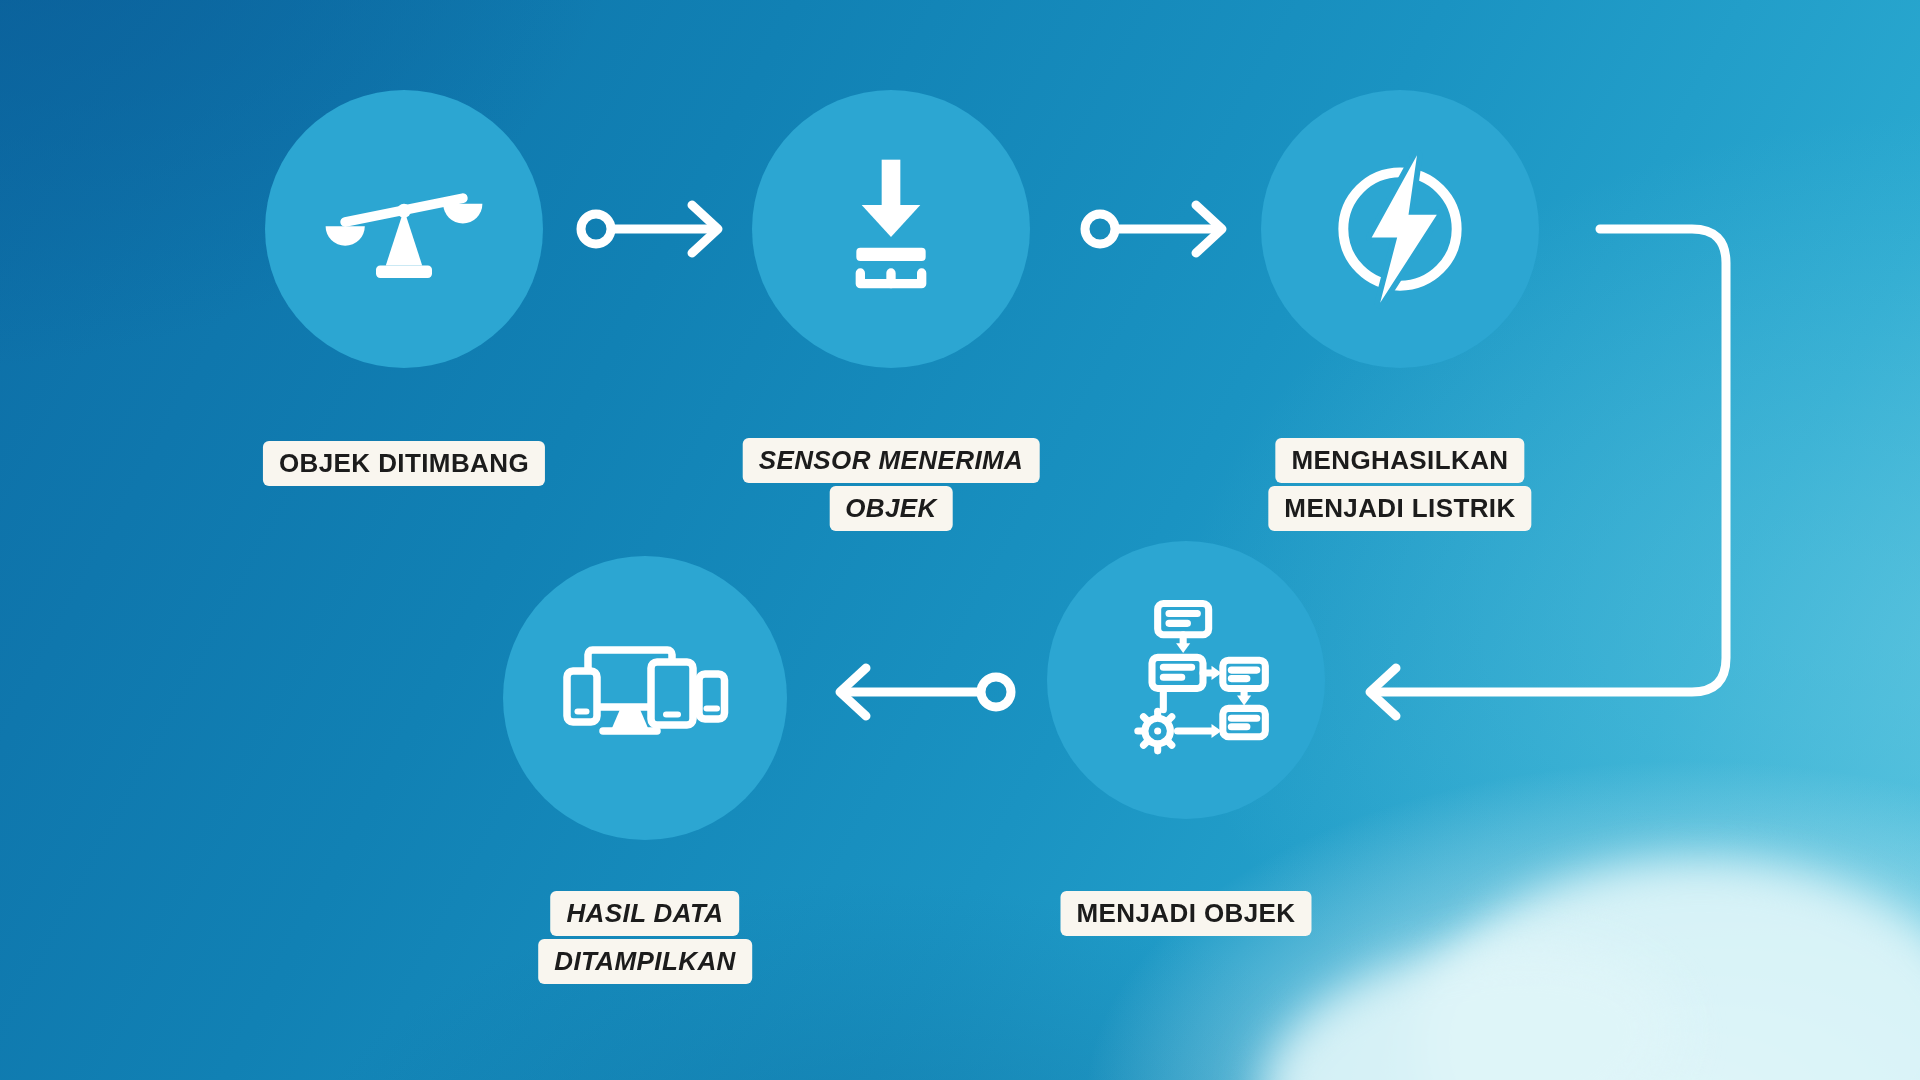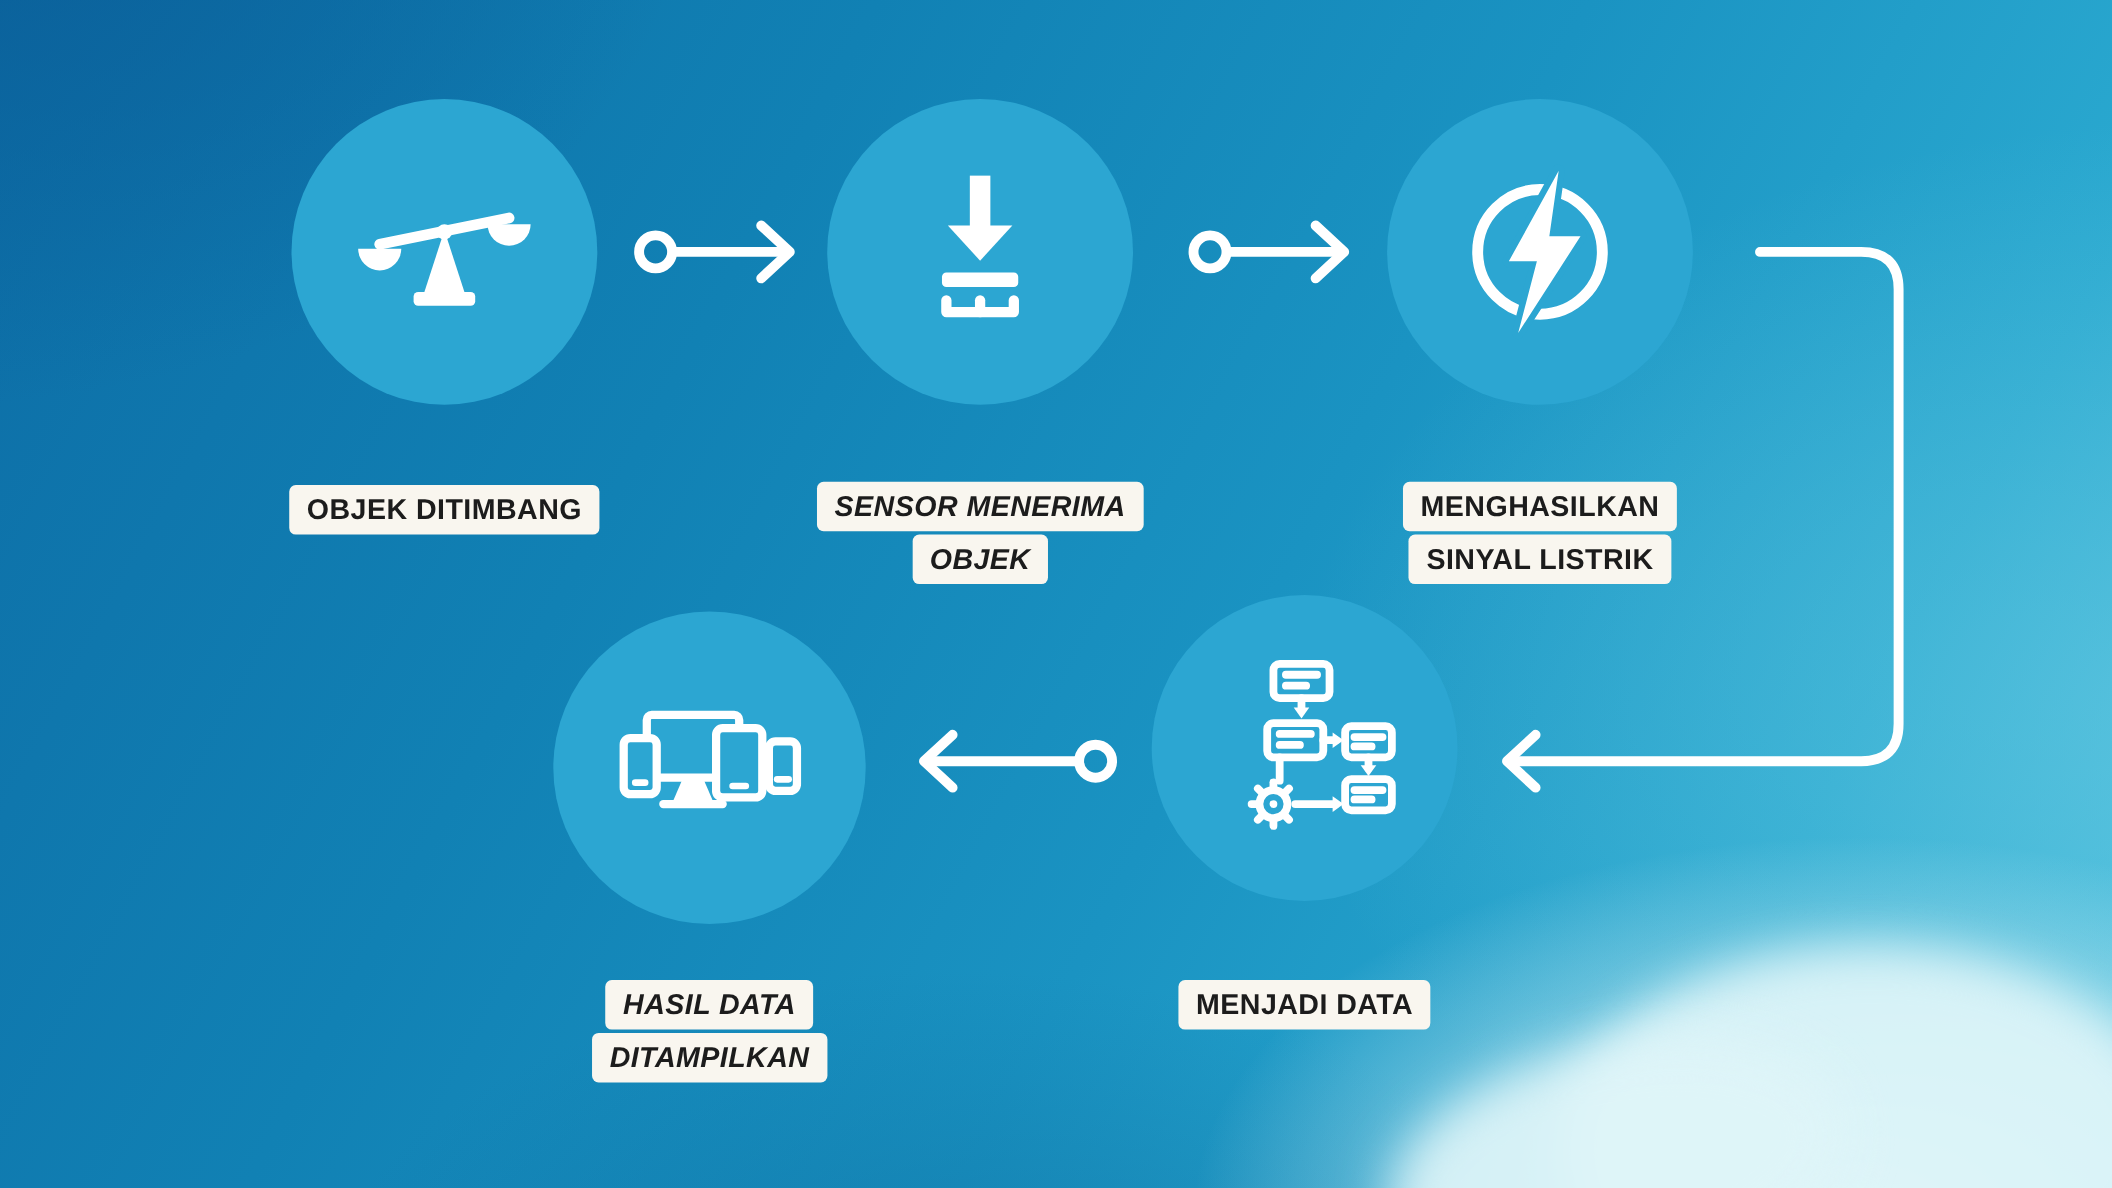--- a/index.html
+++ b/index.html
@@ -182,25 +182,25 @@
     <span class="label-line">OBJEK DITIMBANG</span>
   </div>
 
   <div class="step-label" style="left:891px;top:438px;font-style:italic;">
     <span class="label-line">SENSOR MENERIMA</span>
     <span class="label-line">OBJEK</span>
   </div>
 
   <div class="step-label" style="left:1400px;top:438px;">
     <span class="label-line">MENGHASILKAN</span>
-    <span class="label-line">SINYAL LISTRIK</span>
+    <span class="label-line">MENJADI LISTRIK</span>
   </div>
 
   <div class="step-label" style="left:1186px;top:891px;">
-    <span class="label-line">MENJADI DATA</span>
+    <span class="label-line">MENJADI OBJEK</span>
   </div>
 
   <div class="step-label" style="left:645px;top:891px;font-style:italic;">
     <span class="label-line">HASIL DATA</span>
     <span class="label-line">DITAMPILKAN</span>
   </div>
 
 </div>
 
 </body></html>

